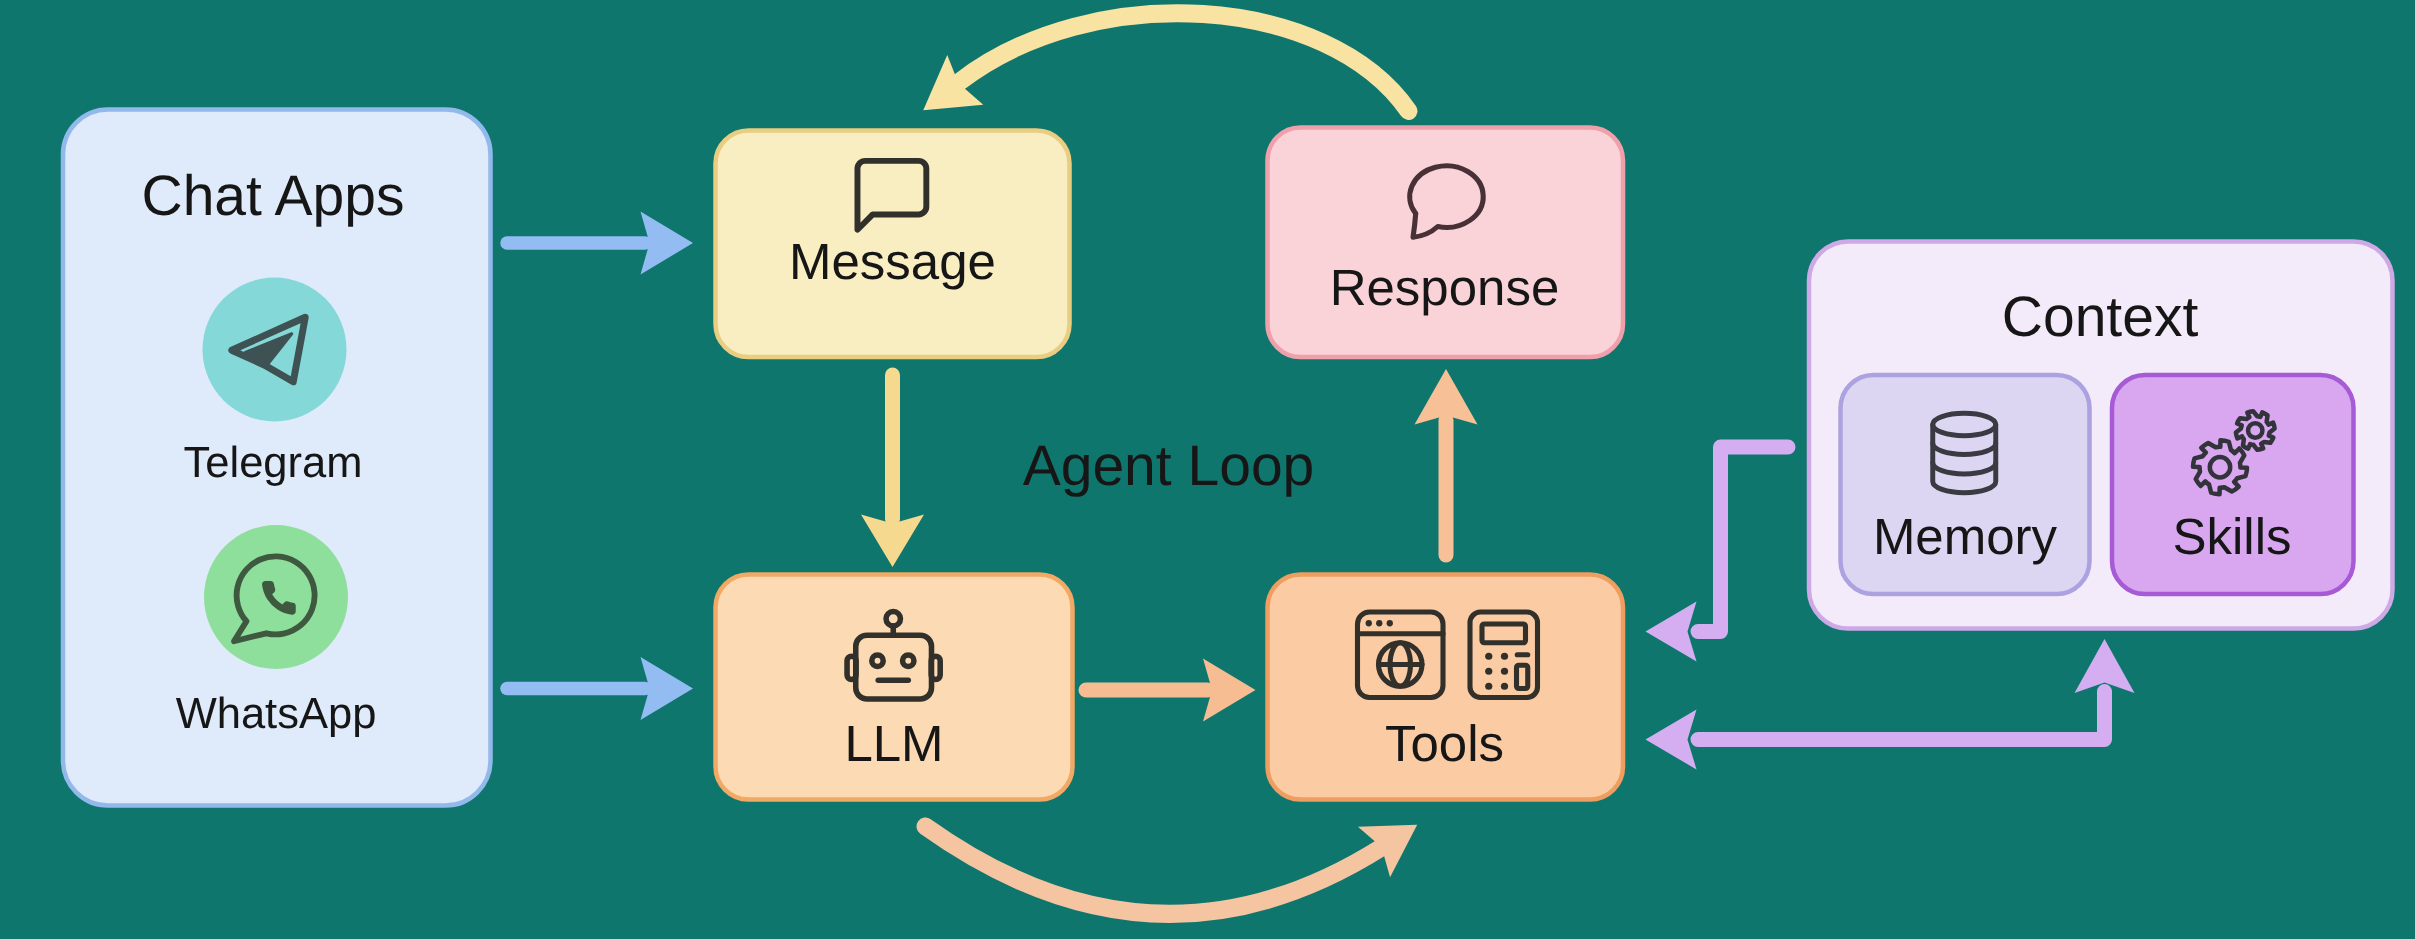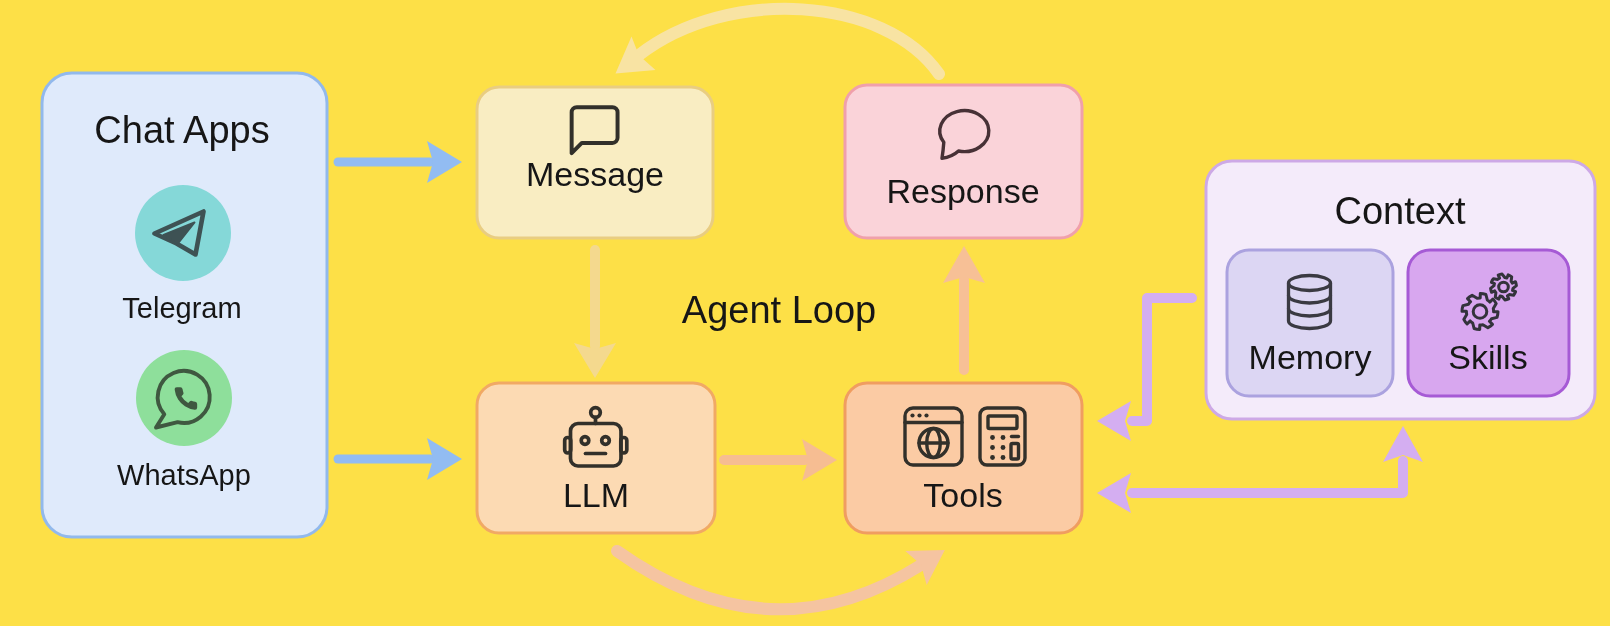--- a/index.html
+++ b/index.html
@@ -1,16 +1,16 @@
 <!DOCTYPE html>
 <html><head>
 <meta charset="utf-8">
 <style>
 html,body{margin:0;padding:0;background:#ffffff;}
-#canvas{position:relative;width:1610px;height:626px;background:#fde047;overflow:hidden;}
+#canvas{position:relative;width:1610px;height:626px;background:#0f766e;overflow:hidden;}
 text{font-family:"Liberation Sans",sans-serif;fill:#161616;}
 </style>
 </head>
 <body>
 <div id="canvas">
 <svg width="1610" height="626" viewBox="0 0 1610 626">
 
 <rect x="42" y="73" width="285" height="464" rx="30" fill="#dfeafb" stroke="#92b9ec" stroke-width="3"></rect>
 <text x="182" y="143" font-size="38" text-anchor="middle">Chat Apps</text>
 

